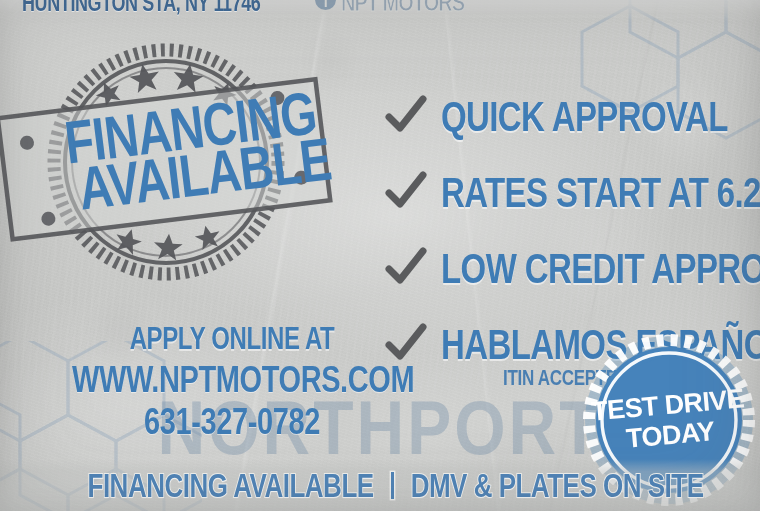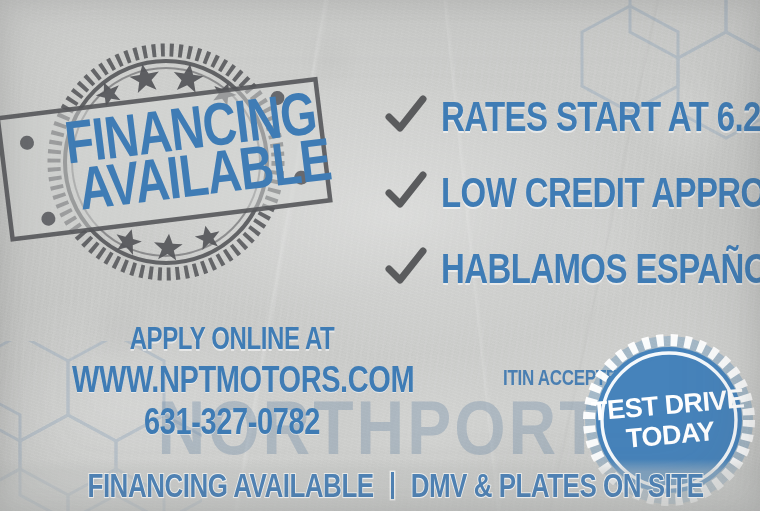--- a/index.html
+++ b/index.html
@@ -210,20 +210,27 @@
         <polygon points="68,100 116,74 164,100 164,154 116,180 68,154"></polygon>
         <polygon points="164,100 212,74 260,100 260,154 212,180 164,154"></polygon>
         <polygon points="20,154 68,128 116,154 116,208 68,234 20,208"></polygon>
         <polygon points="116,154 164,128 212,154 212,208 164,234 116,208"></polygon>
       </g>
     </svg>
   </div>
 
   <div id="watermark">NORTHPORT</div>
 
+  <div id="header-strip">
+    <div id="dealer-address">HUNTINGTON STA, NY 11746</div>
+    <div id="brand-lockup">
+      <div id="brand-mark"></div>
+      <div id="brand-word">NPT MOTORS</div>
+    </div>
+  </div>
 
   <div id="stamp">
     <svg viewBox="0 0 300 262">
       <defs>
 
         <clipPath id="plaqueClip">
           <rect x="-10" y="66" width="322" height="118" rx="2" transform="rotate(-7 150 125)"></rect>
         </clipPath>
       </defs>
 
@@ -256,20 +263,28 @@
         <circle cx="282" cy="160" r="7" fill="#55565a" opacity=".85"></circle>
 
         <text id="stamp-l1" x="52" y="118" fill="#3f7cb5" font-family="Liberation Sans Narrow, Liberation Sans, sans-serif" font-size="47" font-weight="bold" letter-spacing="-1" transform="scale(1,1.28) translate(0,-26)">FINANCING</text>
         <text id="stamp-l2" x="60" y="165" fill="#3f7cb5" font-family="Liberation Sans Narrow, Liberation Sans, sans-serif" font-size="47" font-weight="bold" letter-spacing="-1" transform="scale(1,1.28) translate(0,-36)">AVAILABLE</text>
       </g>
     </svg>
   </div>
 
   <div id="checklist">
 
+    <div class="check-row">
+      <span class="check-mark">
+        <svg viewBox="0 0 42 42">
+          <path d="M4 22 L15 33 L38 4" fill="none" stroke="#5a5b5d" stroke-width="7" stroke-linecap="round" stroke-linejoin="round"></path>
+        </svg>
+      </span>
+      <span class="check-text">QUICK APPROVAL</span>
+    </div>
 
     <div class="check-row">
       <span class="check-mark">
         <svg viewBox="0 0 42 42">
           <path d="M4 22 L15 33 L38 4" fill="none" stroke="#5a5b5d" stroke-width="7" stroke-linecap="round" stroke-linejoin="round"></path>
         </svg>
       </span>
       <span class="check-text">RATES START AT 6.2%</span>
     </div>
 

